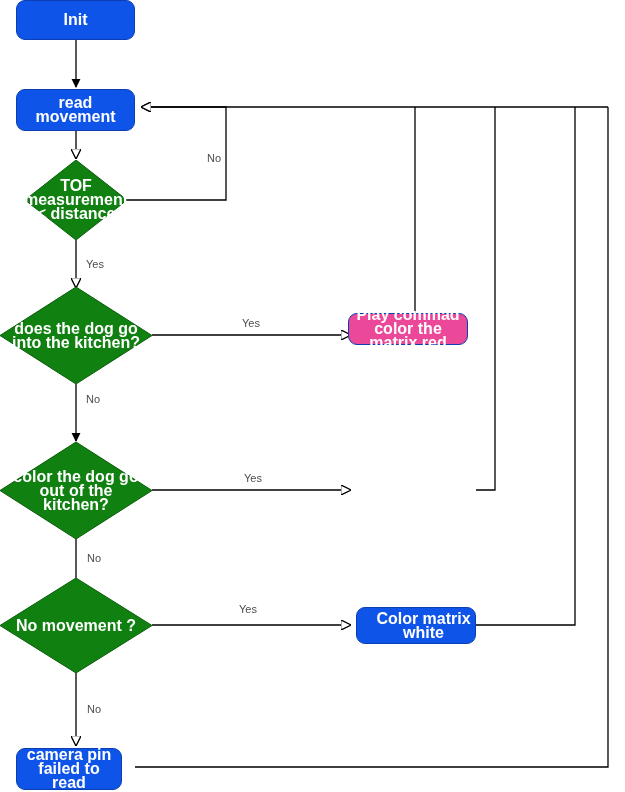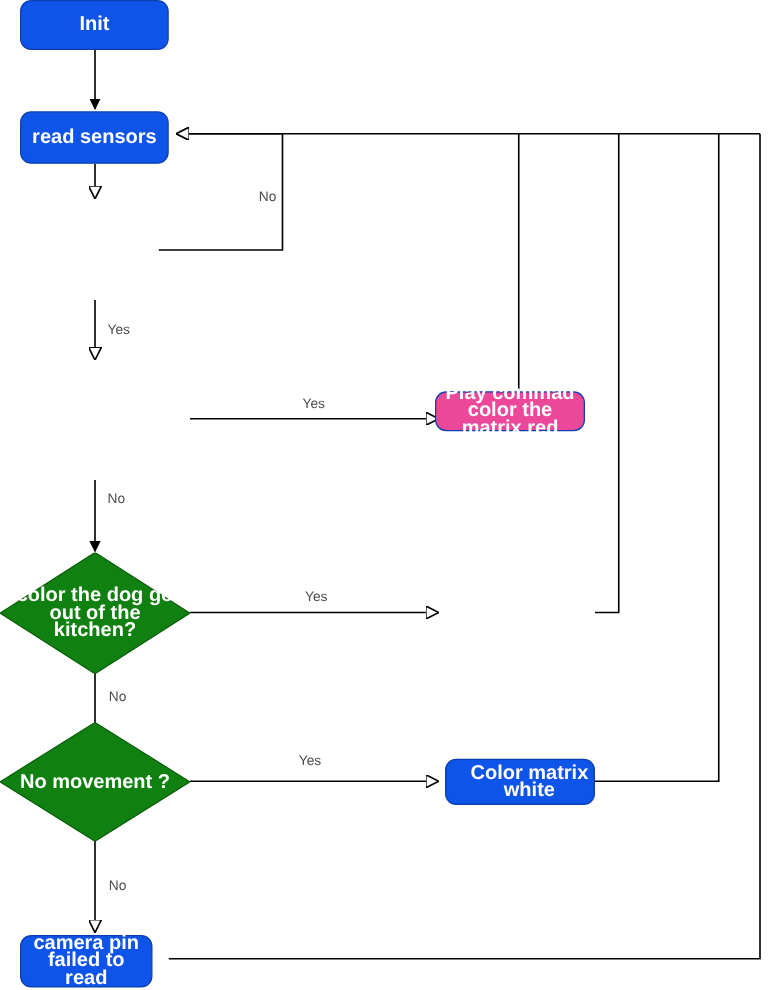--- a/index.html
+++ b/index.html
@@ -114,24 +114,36 @@
 
       <path d="M 608 107 L 142 107" marker-end="url(#hollowArrow)"></path>
     </g>
   </svg>
 
   <div class="node proc" style="left:16px; top:0px; width:119px; height:40px; background:#0f54e8;">
     <span>Init</span>
   </div>
 
   <div class="node proc" style="left:16px; top:89px; width:119px; height:42px; background:#0f54e8;">
-    <span>read sensors</span>
+    <span>read movement</span>
   </div>
 
+  <div class="node decision" style="left:25px; top:160px; width:102px; height:80px;">
+    <svg class="dshape" viewBox="0 0 102 80" preserveAspectRatio="none">
+      <polygon points="51,0 102,40 51,80 0,40" fill="#108010" stroke="#0a5e0a" stroke-width="1"></polygon>
+    </svg>
+    <span class="dlabel">TOF measurement &lt; distance</span>
+  </div>
 
+  <div class="node decision" style="left:0px; top:287px; width:152px; height:97px;">
+    <svg class="dshape" viewBox="0 0 152 97" preserveAspectRatio="none">
+      <polygon points="76,0 152,48.5 76,97 0,48.5" fill="#108010" stroke="#0a5e0a" stroke-width="1"></polygon>
+    </svg>
+    <span class="dlabel">does the dog go into the kitchen?</span>
+  </div>
 
   <div class="node decision" style="left:0px; top:442px; width:152px; height:97px;">
     <svg class="dshape" viewBox="0 0 152 97" preserveAspectRatio="none">
       <polygon points="76,0 152,48.5 76,97 0,48.5" fill="#108010" stroke="#0a5e0a" stroke-width="1"></polygon>
     </svg>
     <span class="dlabel">color the dog go out of the kitchen?</span>
   </div>
 
   <div class="node decision" style="left:0px; top:578px; width:152px; height:95px;">
     <svg class="dshape" viewBox="0 0 152 95" preserveAspectRatio="none">

